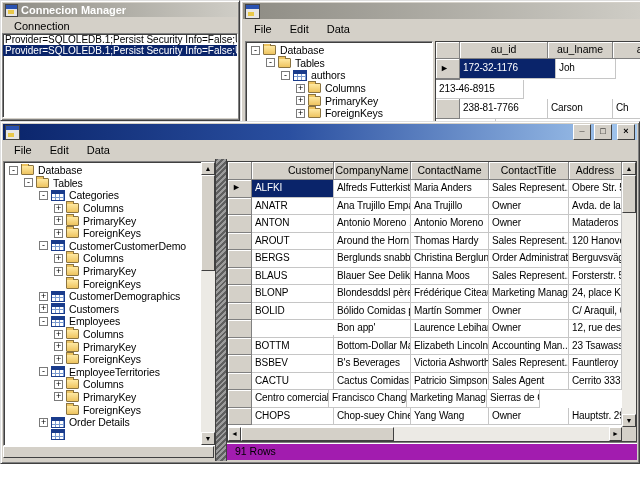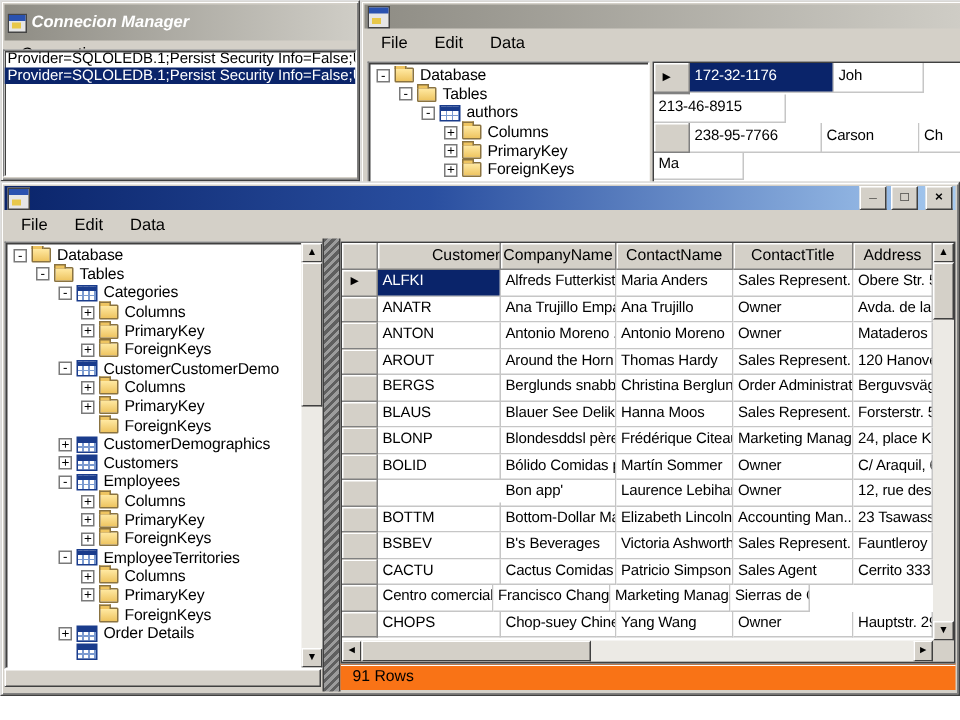--- a/index.html
+++ b/index.html
@@ -65,21 +65,21 @@
   .g-row{display:flex;}
   .g-cell,.g-hcell,.g-rowhdr{box-sizing:border-box;overflow:hidden;white-space:nowrap;flex:none;}
   .g-hcell{background:#d4d0c8;border-right:1px solid #808080;border-bottom:1px solid #808080;
            box-shadow:inset 1px 1px 0 #fff;font-size:10.5px;text-align:center;}
   .g-rowhdr{background:#d4d0c8;border-right:1px solid #808080;border-bottom:1px solid #808080;
            box-shadow:inset 1px 1px 0 #fff;font-size:9px;padding-left:4px;}
   .g-cell{background:#fff;border-right:1px solid #c6c6c6;border-bottom:1px solid #c6c6c6;
           font-size:10px;letter-spacing:-0.1px;padding-left:3px;}
   .g-cell.sel{background:#0a246a;color:#fff;}
   .marker{color:#000;}
-  .statusbar{position:absolute;background:#f97316;border-top:1px solid #808080;
+  .statusbar{position:absolute;background:#a21caf;border-top:1px solid #808080;
              box-shadow:inset 0 1px 0 #fff;font-size:10.5px;}
   .strip{position:absolute;background:#d4d0c8;border:1px solid;border-color:#fff #404040 #404040 #fff;box-sizing:border-box;}
   
   .cm-list{position:absolute;left:1px;right:1px;top:33px;bottom:2px;overflow:hidden;}
   .cm-item{height:11px;line-height:11px;font-size:10px;white-space:nowrap;overflow:hidden;padding-left:2px;}
   .cm-item.sel{background:#0a246a;color:#fff;}
 </style>
 </head>
 <body>
 
@@ -134,44 +134,50 @@
             <span class="exp-slot">
               <span class="expander">+</span>
             </span>
             <span class="icon-folder"></span>
             <span class="tree-label">ForeignKeys</span>
           </div>
         </div>
     </div>
     <div class="grid-area" style="left:192px;top:3px;width:205px;height:215px;">
       <div class="grid-rows noscroll" id="back-grid">
+          <div class="g-row" style="height: 17px;">
+            <div class="g-hcell g-corner" style="width: 24px; height: 17px;"></div>
+            <div class="g-hcell" style="width: 88px; height: 17px; line-height: 15px;">au_id</div>
+            <div class="g-hcell" style="width: 65px; height: 17px; line-height: 15px;">au_lname</div>
+            <div class="g-hcell" style="width: 60px; height: 17px; line-height: 15px;">au</div>
+          </div>
           <div class="g-row" style="height: 20px;">
             <div class="g-rowhdr" style="width: 24px; line-height: 18px;"><span class="marker">►</span></div>
             <div class="g-cell sel" style="width: 96px; line-height: 18px;">172-32-1176</div>
             <div class="g-cell" style="width: 60px; line-height: 18px;">Joh</div>
           </div>
           <div class="g-row" style="height: 20px; flex-direction: column;">
             <div class="g-rowhdr" style="width: 24px; line-height: 18px;"></div>
             <div class="g-cell" style="width: 88px; line-height: 18px;">213-46-8915</div>
             <div class="g-cell" style="width: 65px; line-height: 18px; text-align: right;">Green</div>
             <div class="g-cell" style="width: 60px; line-height: 18px;">Ma</div>
           </div>
           <div class="g-row" style="height: 20px;">
             <div class="g-rowhdr" style="width: 24px; line-height: 18px;"></div>
-            <div class="g-cell" style="width: 88px; line-height: 18px;">238-95-7766</div>
+            <div class="g-cell" style="width: 88px; line-height: 18px;">238-81-7766</div>
             <div class="g-cell" style="width: 65px; line-height: 18px;">Carson</div>
             <div class="g-cell" style="width: 60px; line-height: 18px;">Ch</div>
           </div>
         </div>
     </div>
   </div>
 </div>
 
 <div class="window" id="cm-window" style="left:0;top:0;width:238px;height:119px;z-index:2;">
-  <div class="titlebar inactive" style="height:24px;font-style:italic;">
+  <div class="titlebar inactive" style="height:14px;">
     <div class="app-icon" style="width:11px;height:11px;"></div>
     <span class="title-text">Connecion Manager</span>
   </div>
   <div class="menubar" id="cm-menubar" style="height:17px;">
       <span class="menu-item">Connection</span>
     </div>
   <div class="cm-list sunken" id="cm-list" style="top:32px;">
       <div class="cm-item">Provider=SQLOLEDB.1;Persist Security Info=False;User ID=sa</div>
       <div class="cm-item sel">Provider=SQLOLEDB.1;Persist Security Info=False;User ID=sa</div>
     </div>

